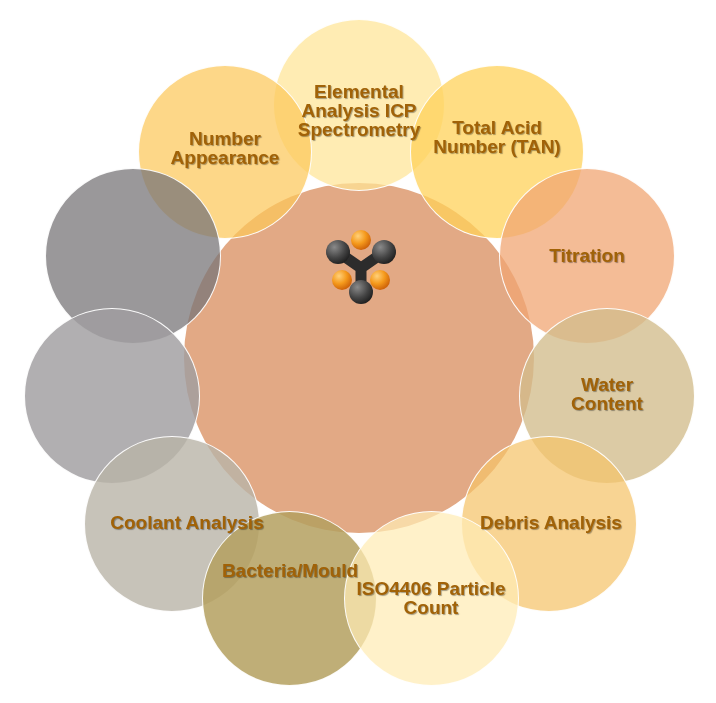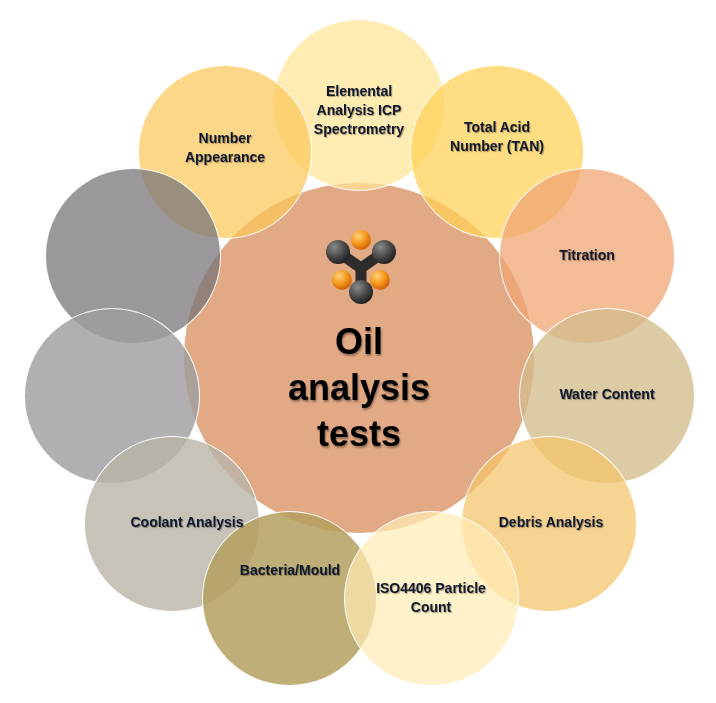--- a/index.html
+++ b/index.html
@@ -11,22 +11,22 @@
     box-sizing: border-box;
     display: flex; align-items: center; justify-content: center;
     text-align: center;
   }
   .center-circle {
     position: absolute; border-radius: 50%;
     box-sizing: border-box;
     background: #e2a985;
   }
   .sat-label {
-    font-weight: bold; font-size: 14px; line-height: 19px;
-    color: #0f172a;
+    font-weight: bold; font-size: 19px; line-height: 19px;
+    color: #a16207;
     text-shadow: 1px 1px 1px rgba(0,0,0,0.35);
     position: absolute; transform: translate(-50%, -50%);
     text-align: center; white-space: pre-line;
   }
   .title {
     position: absolute; left: 359px; top: 388px; transform: translate(-50%, -50%);
     font-weight: bold; font-size: 36px; line-height: 46px; color: #000000;
     text-align: center; white-space: pre-line;
     text-shadow: 1px 2px 2px rgba(0,0,0,0.35);
   }
@@ -66,23 +66,20 @@
     </defs>
     <path d="M14 24 L37 40 L60 24 M37 40 L37 64" stroke="#2c2c2c" stroke-width="11" fill="none" stroke-linecap="round"></path>
     <circle cx="14" cy="24" r="12" fill="url(#gg)"></circle>
     <circle cx="60" cy="24" r="12" fill="url(#gg)"></circle>
     <circle cx="37" cy="64" r="12" fill="url(#gg)"></circle>
     <circle cx="37" cy="12" r="10" fill="url(#og)"></circle>
     <circle cx="18" cy="52" r="10" fill="url(#og)"></circle>
     <circle cx="56" cy="52" r="10" fill="url(#og)"></circle>
   </svg>
 
-  <div class="title">Oil
-analysis
-tests</div>
 
   <div class="sat-label" style="left:359px; top:110px;">Elemental
 Analysis  ICP
 Spectrometry</div>
   <div class="sat-label" style="left:497px; top:137px;">Total Acid
 Number (TAN)</div>
   <div class="sat-label" style="left:587px; top:255px;">Titration</div>
   <div class="sat-label" style="left:607px; top:394px;">Water Content</div>
   <div class="sat-label" style="left:551px; top:522px;">Debris Analysis</div>
   <div class="sat-label" style="left:431px; top:598px;">ISO4406 Particle

